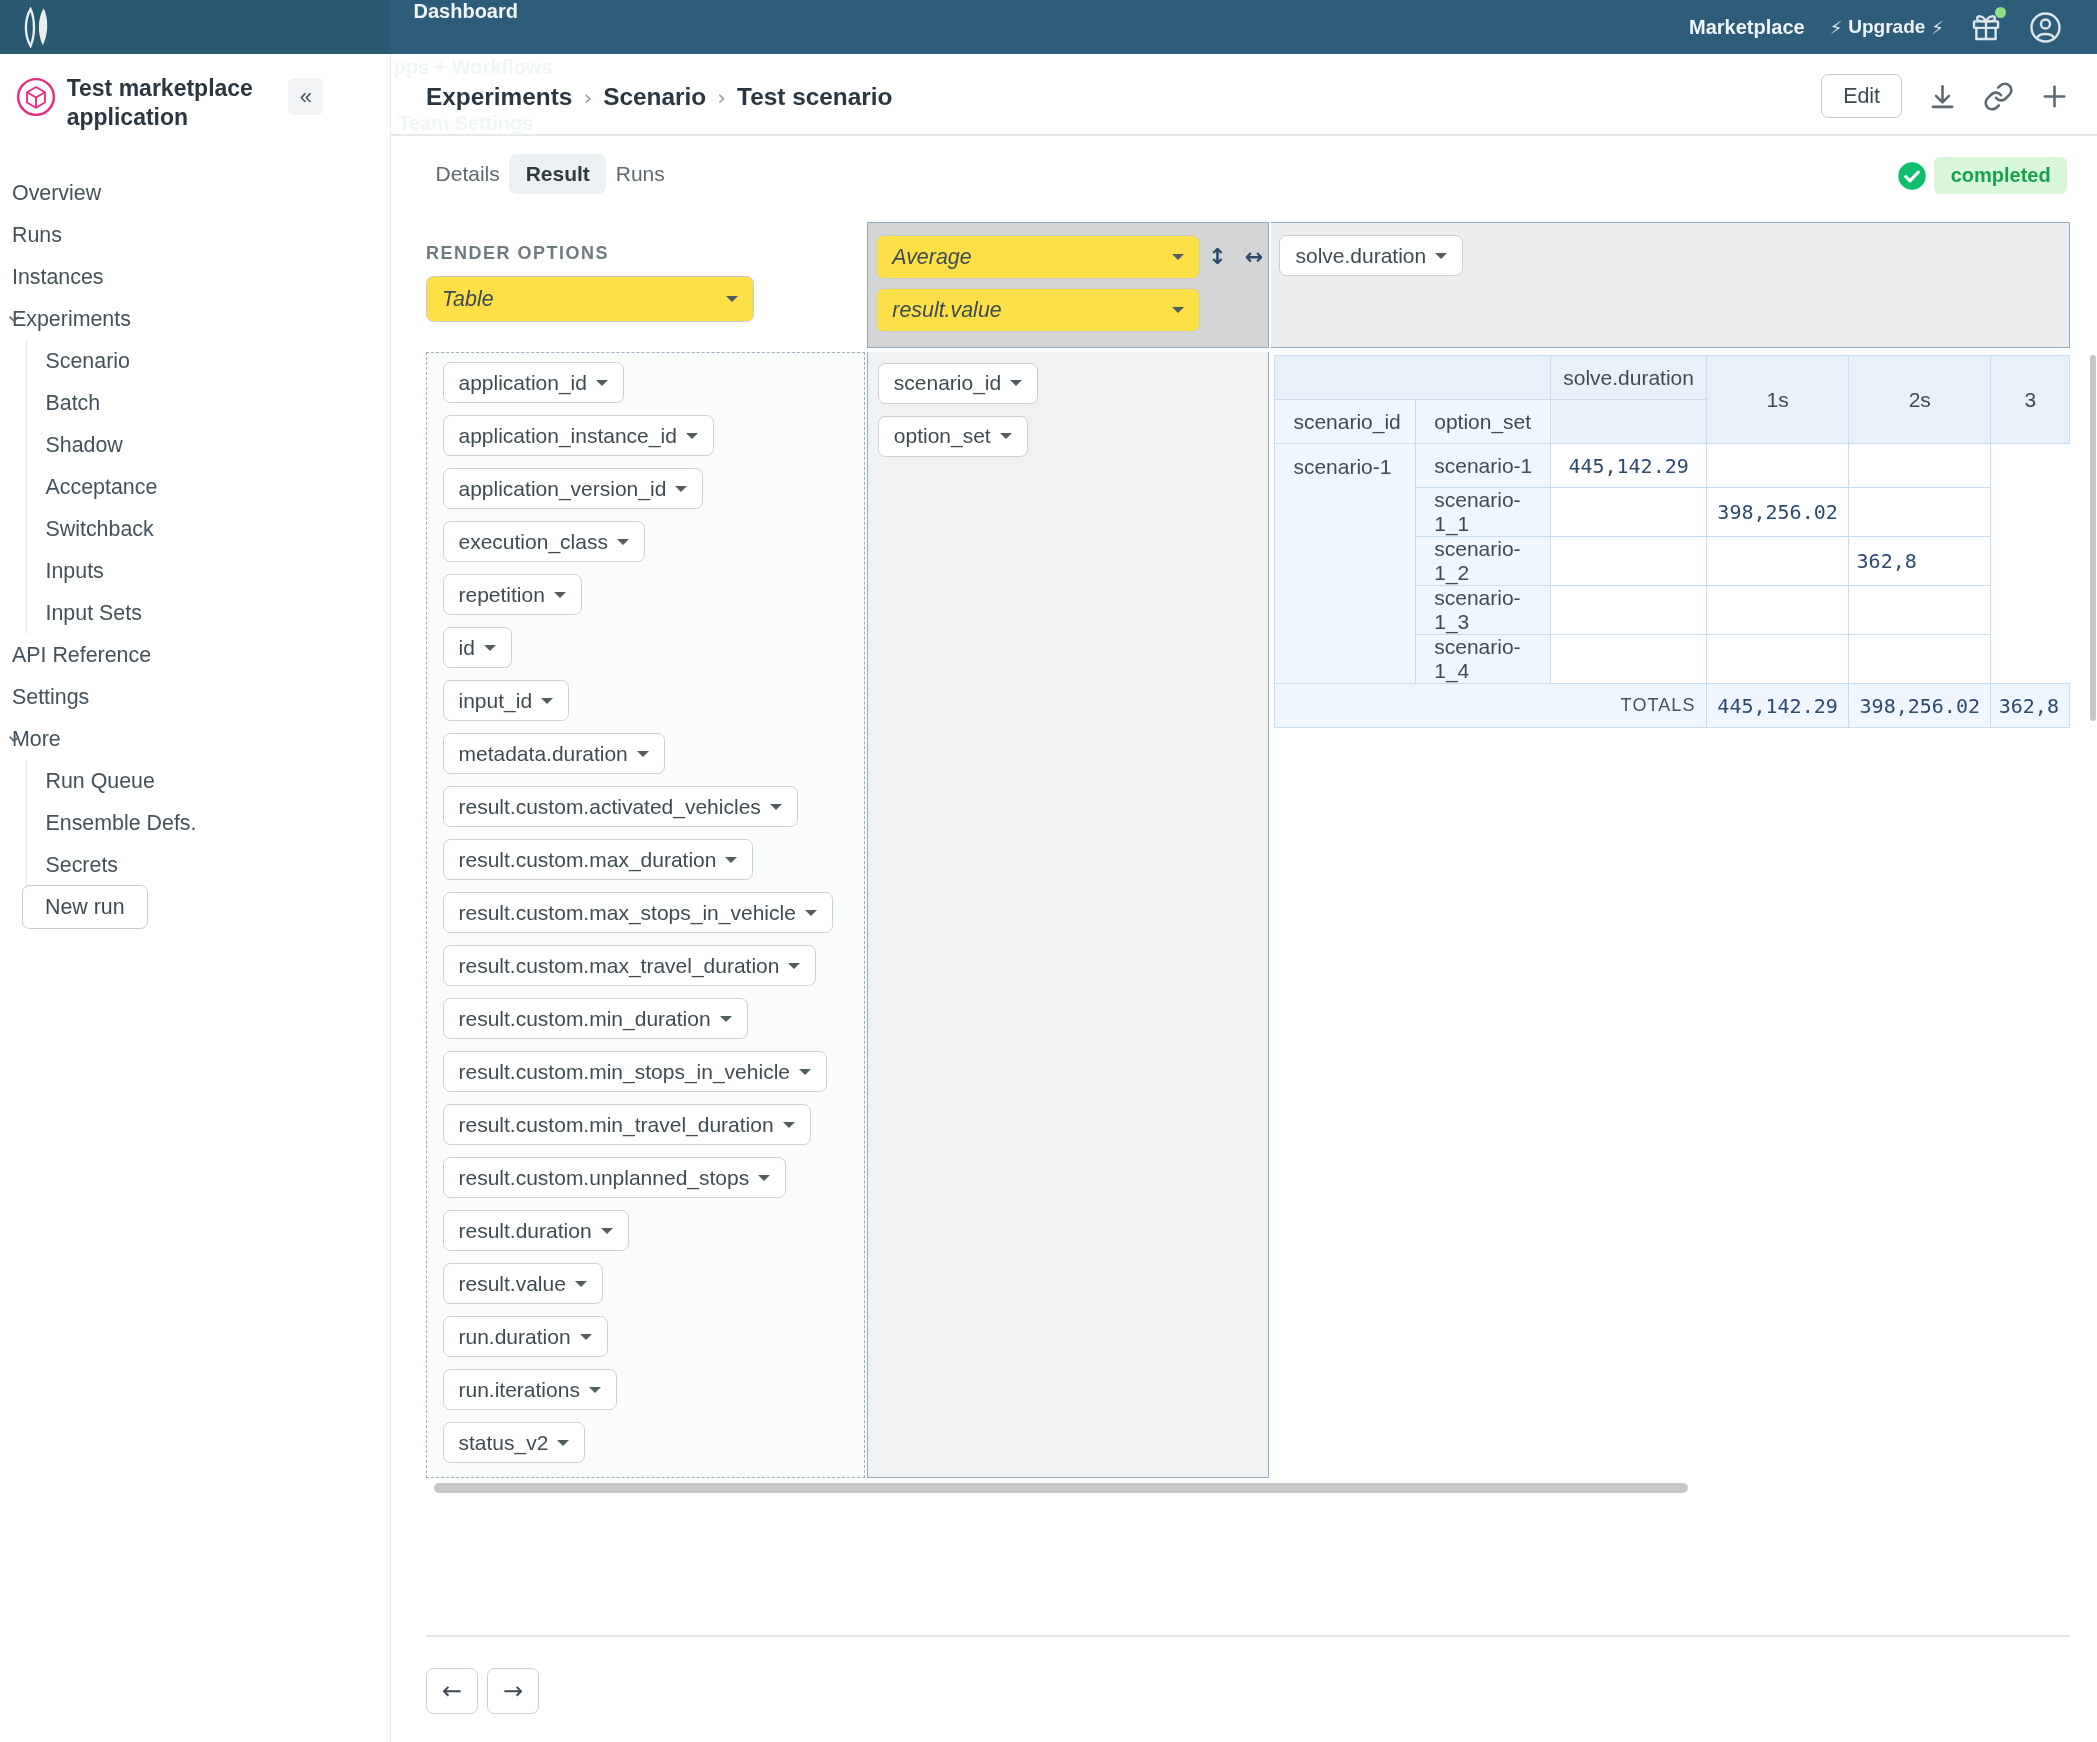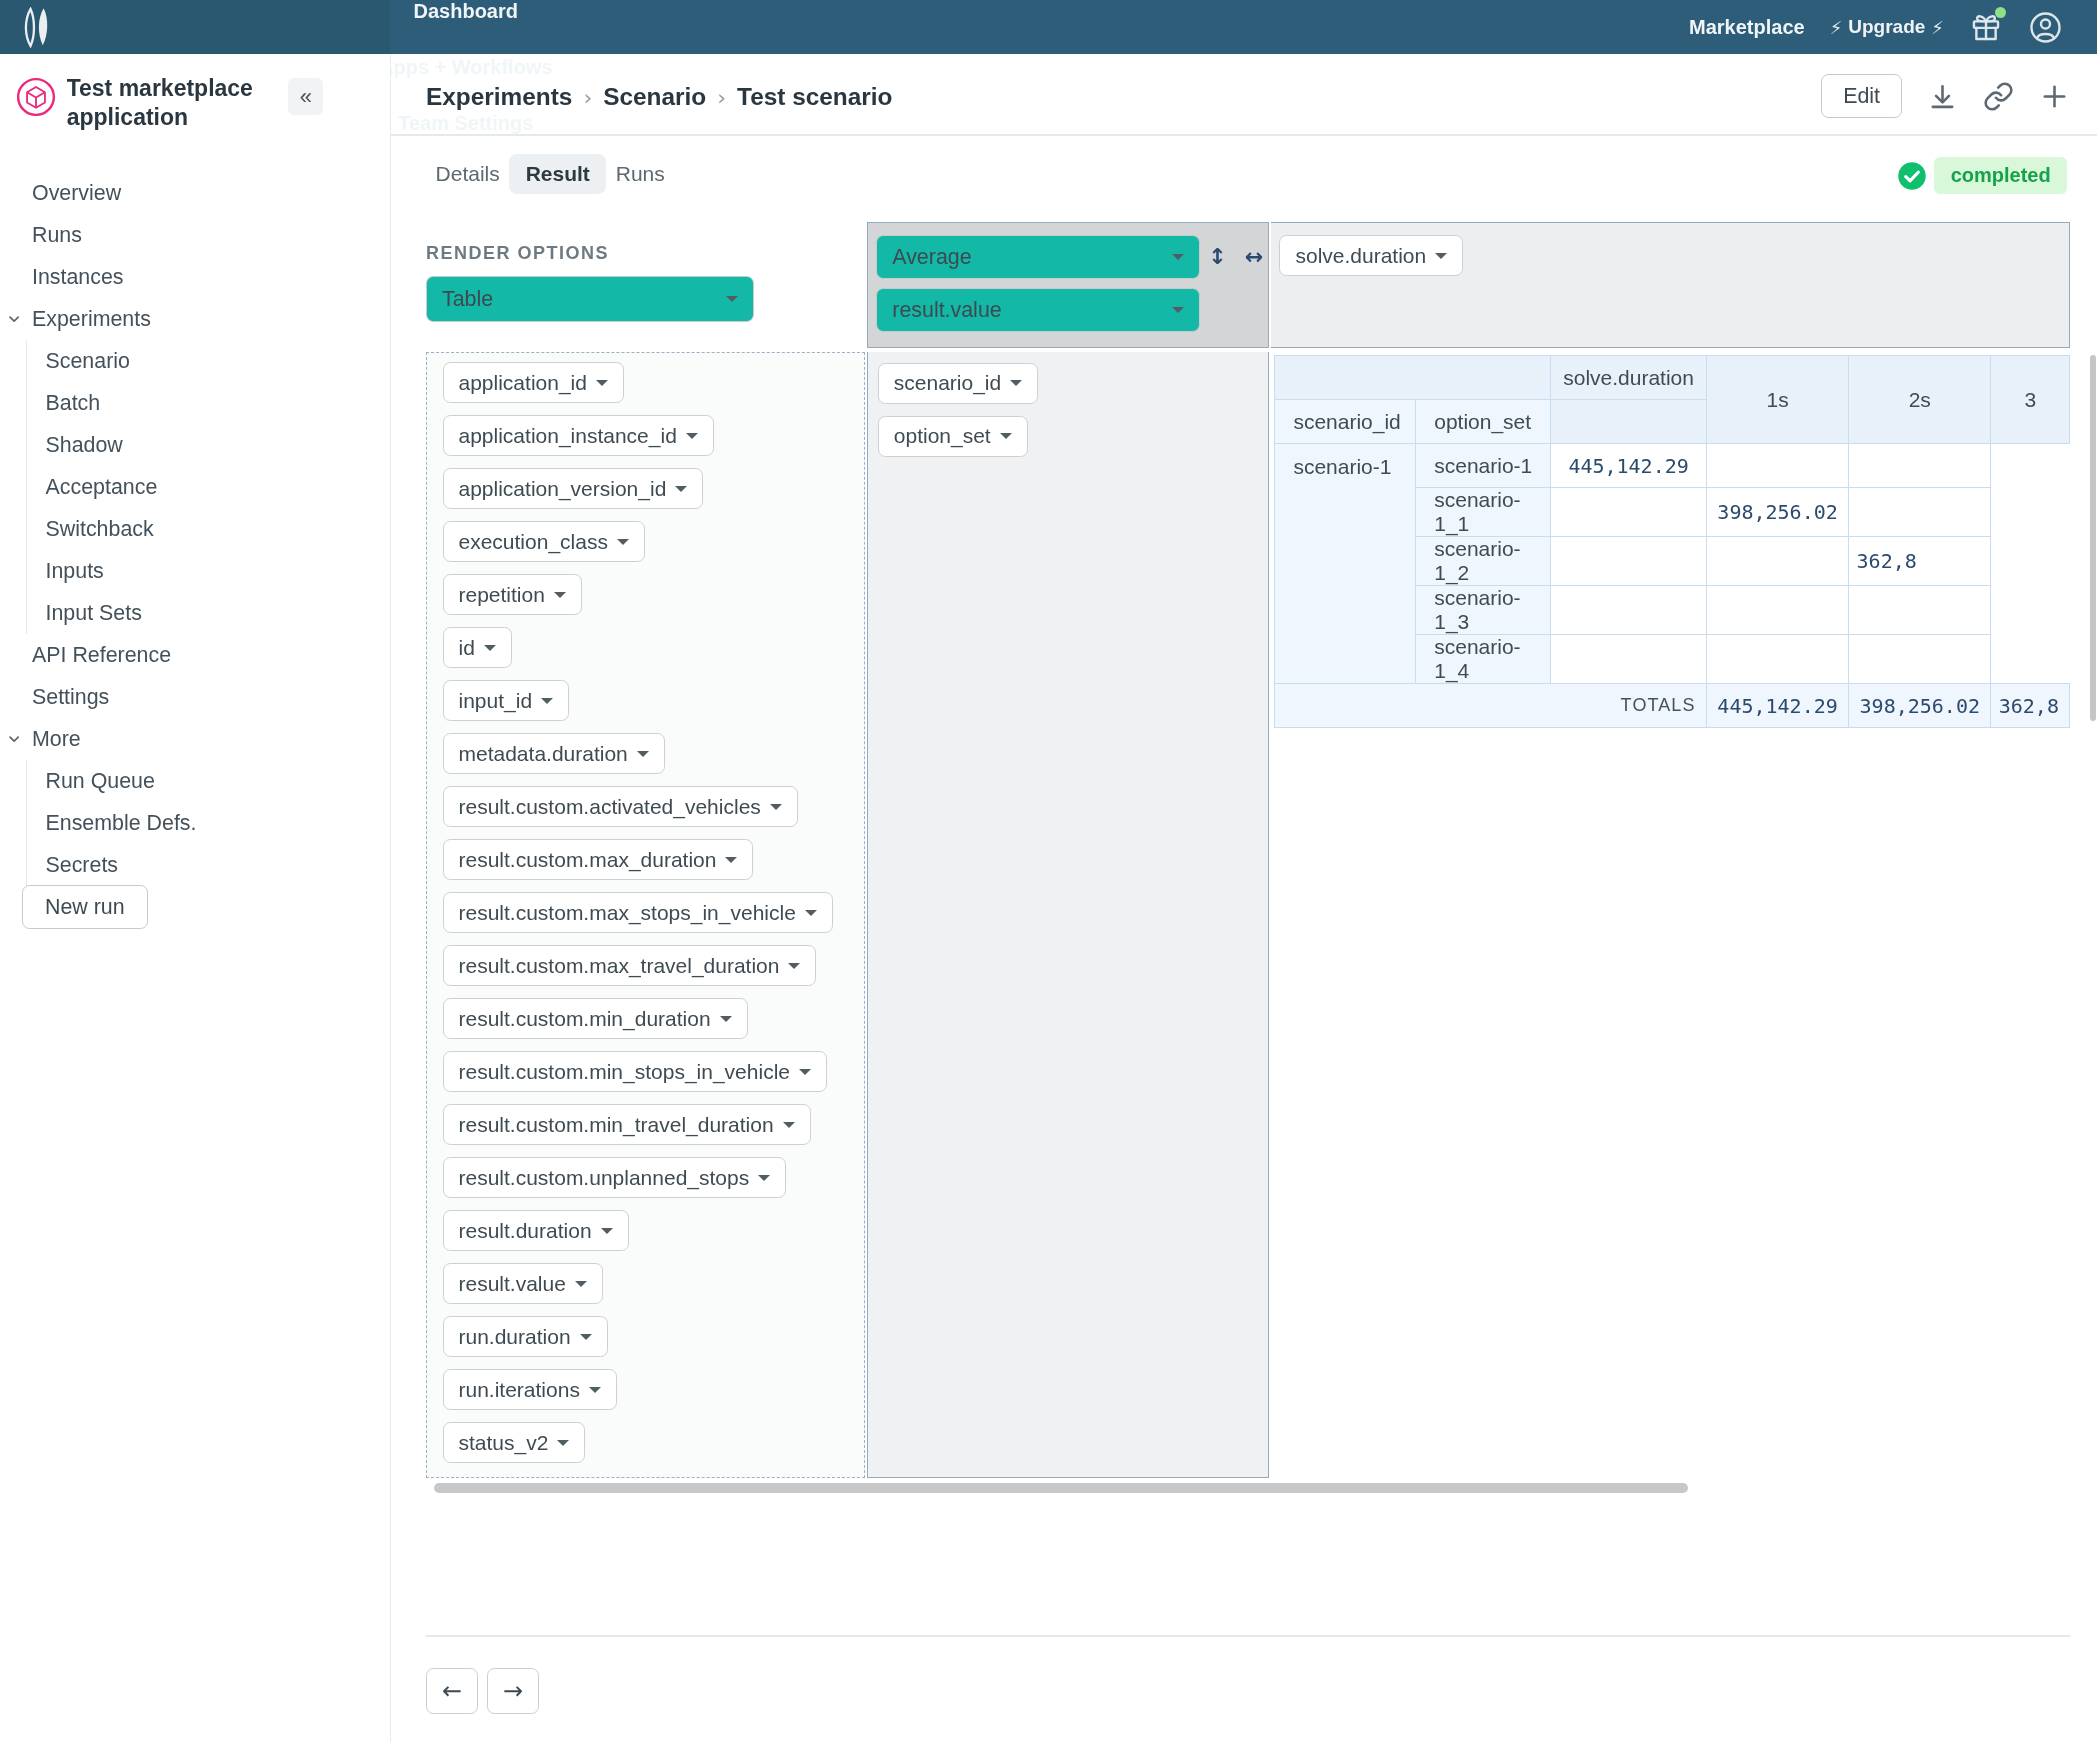--- a/index.html
+++ b/index.html
@@ -21,21 +21,21 @@
 
   
   .shell{display:flex;height:1688px;border-radius:21px;}
   .sidebar{position:relative;width:390px;min-width:390px;border-right:1.5px solid #e8ebec;background:#fff;}
   .app-head{position:absolute;left:16.3px;top:20px;display:flex;align-items:flex-start;gap:10.4px;width:355px;}
   .app-icon{width:40px;height:40px;margin-top:3px;}
   .app-title{width:231px;font-size:23px;line-height:29px;font-weight:700;color:#2b3740;}
   .collapse{position:absolute;right:48px;top:3.7px;width:35px;height:37px;background:#f1f3f4;border:none;
     border-radius:6px;font-size:22px;color:#4a555d;cursor:pointer;line-height:37px;text-align:center;padding:0;}
   .sidenav{position:absolute;top:118px;left:0;width:388px;}
-  .nav-item{height:42px;display:flex;align-items:center;padding-left:32px;font-size:21.4px;color:#44515a;cursor:pointer;position:relative;}
+  .nav-item{height:42px;display:flex;align-items:center;padding-left:12px;font-size:21.4px;color:#44515a;cursor:pointer;position:relative;}
   .nav-item .chev{position:absolute;left:6px;top:12.6px;width:16.3px;height:16.3px;}
   .subgroup{margin-left:26px;border-left:1.5px solid #e7eaeb;}
   .subgroup .nav-item{padding-left:18.5px;}
   .newrun{position:absolute;top:831px;left:22px;height:44px;padding:0 22px;background:#fff;
     border:1.5px solid #c6cacc;border-radius:7.4px;font-size:21.4px;color:#3f4b53;cursor:pointer;}
 
   
   .main{position:relative;flex:1;}
   .crumbs{position:absolute;left:35px;top:29px;display:flex;align-items:center;gap:11px;}
   .crumb{font-size:24.4px;font-weight:700;color:#2b3740;cursor:pointer;}
@@ -52,21 +52,21 @@
   .check-icon{width:30px;height:30px;}
   .badge{height:37px;display:flex;align-items:center;padding:0 16.3px;background:#d9f8da;border-radius:6px;
     font-size:20px;font-weight:700;color:#16a24b;}
 
   
   .pivot-grid{position:absolute;left:35px;top:168px;display:grid;
     grid-template-columns:439px 402px 799px;grid-template-rows:126px 1126px;column-gap:2.2px;row-gap:4.4px;}
   .section-label{font-size:18px;font-weight:700;letter-spacing:1.5px;color:#6e7a81;}
   .renderer-cell{padding-top:21px;}
   .selectbox{display:flex;align-items:center;padding:0 15px;border:1.5px solid #c9cccd;border-radius:7.4px;
-    background:#14b8a6;height:46px;width:328px;font-size:21.4px;color:#3c4a52;margin-top:12px;cursor:pointer;box-sizing:border-box;}
+    background:#fde047;height:46px;width:328px;font-size:21.4px;color:#3c4a52;margin-top:12px;cursor:pointer;box-sizing:border-box;font-style:italic;}
   .caret{width:0;height:0;border-left:6px solid transparent;border-right:6px solid transparent;
     border-top:6.7px solid #525c63;}
   .sel-caret{margin-left:auto;}
   .p-agg{background:#d3d5d7;border:1.5px solid #94aabd;position:relative;}
   .agg-left{display:flex;flex-direction:column;gap:9px;margin:12px 0 0 8.1px;}
   .aggselect{width:324px;height:44px;margin-top:0;}
   .agg-icons{position:absolute;left:340px;top:21px;display:flex;gap:18px;
     font-family:"DejaVu Sans", sans-serif;font-size:22px;font-weight:700;color:#2b4a70;}
   .p-cols{background:#eceeef;border:1.5px solid #94aabd;border-left:none;padding:12px 0 0 8.1px;}
   .p-fields{background:#fafbfb;border:1.5px dashed #9db1c5;padding:9px 0 0 15.5px;

